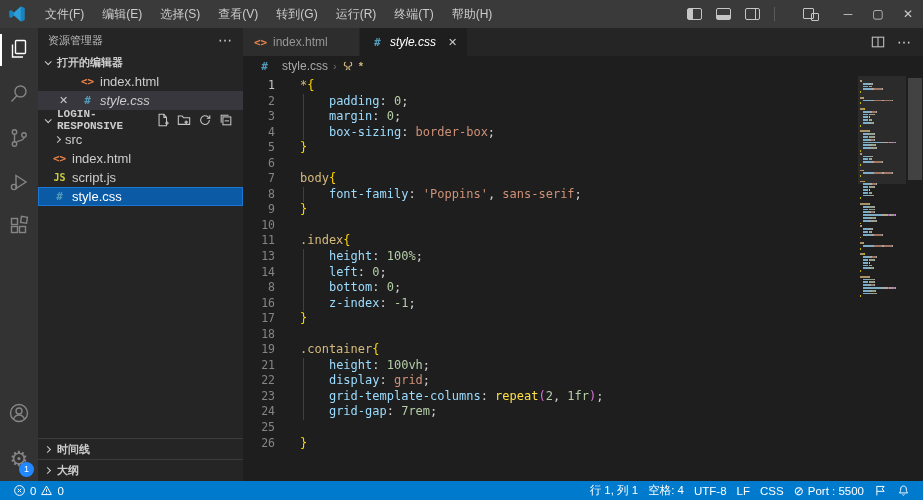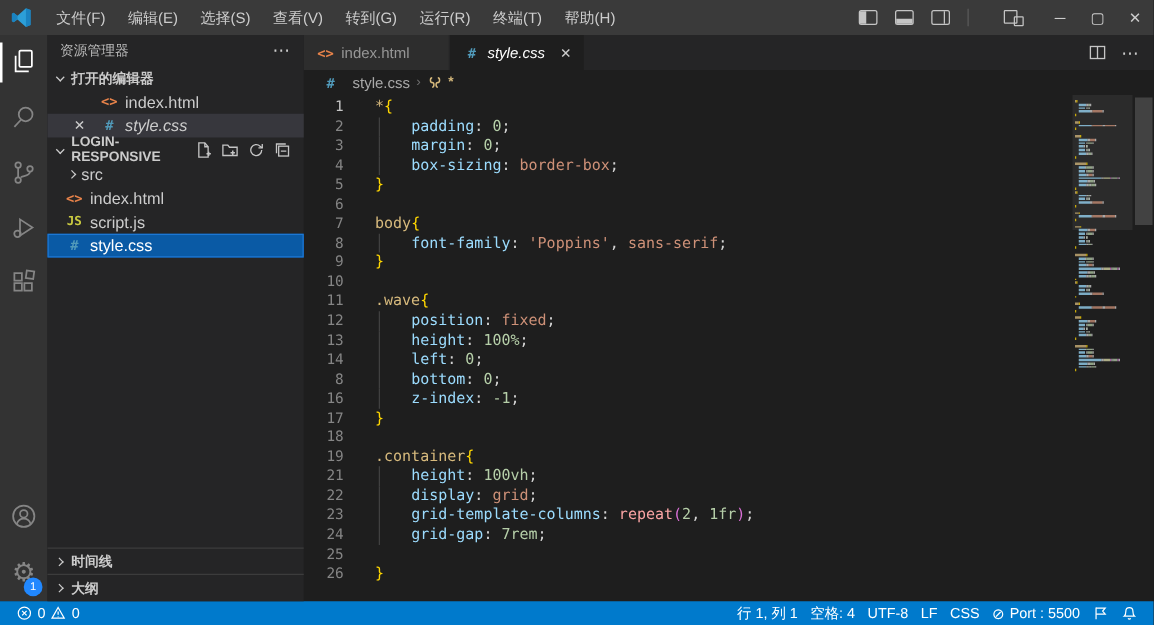--- a/index.html
+++ b/index.html
@@ -42,21 +42,21 @@
   .badge { position:absolute; right:4px; bottom:4px; min-width:15px; height:15px; border-radius:50%;
            background:#2188ff; color:#fff; font-size:9px; line-height:15px; text-align:center; }
 
   
   .sidebar { width:205px; background:#252526; color:#cccccc; font-size:13px; display:flex;
              flex-direction:column; flex:0 0 auto; position:relative; }
   .sb-header { height:24px; display:flex; align-items:center; padding:0 10px; color:#bbbbbb;
                font-size:11px; justify-content:space-between; flex:0 0 auto;}
   .sb-more { color:#cccccc; font-size:14px; letter-spacing:1px; cursor:pointer; }
   .section-head { height:20px; display:flex; align-items:center; font-size:11px; font-weight:bold;
-                  color:#cccccc; padding:0 4px; flex:0 0 auto; position:relative; }
+                  color:#cccccc; padding:0 4px; flex:0 0 auto; position:relative;font-family:Liberation Mono, monospace; }
   .section-head .label { margin-left:2px; }
   .chev { width:5px; height:5px; border-right:1px solid #cccccc; border-bottom:1px solid #cccccc;
           display:inline-block; margin:0 5px 0 3px; flex:0 0 auto; }
   .chev.down { transform:rotate(45deg) translateY(-1px); }
   .chev.right { transform:rotate(-45deg); }
   .sec-actions { margin-left:auto; display:flex; gap:7px; align-items:center; padding-right:6px; }
   .sec-actions svg { width:14px; height:14px; stroke:#c5c5c5; fill:none; stroke-width:1.2; }
   .row { height:19px; display:flex; align-items:center; font-size:13px; color:#cccccc;
          position:relative; cursor:pointer; white-space:nowrap; }
   .oe-row { padding-left:42px; }
@@ -97,21 +97,21 @@
   .code-wrap { flex:1 1 auto; display:flex; min-height:0; position:relative; }
   .code-scroll { flex:1 1 auto; overflow:hidden; font-family:"DejaVu Sans Mono", monospace;
                  font-size:12px; line-height:15.55px; padding-top:2px; }
   .cl { display:flex; height:15.55px; white-space:pre; }
   .gut { width:46px; text-align:right; padding-right:14px; color:#858585; flex:0 0 auto;
          font-size:11.5px; user-select:none; }
   .cl.curln .gut { color:#c6c6c6; }
   .ct { margin-left:11px; position:relative; }
   .ct.guided::before { content:""; position:absolute; left:3px; top:0; bottom:0; width:1px; background:#404040; }
   .tk-sel{color:#d7ba7d;} .tk-b1{color:#ffd700;} .tk-prop{color:#9cdcfe;} .tk-pn{color:#d4d4d4;}
-  .tk-num{color:#b5cea8;} .tk-val{color:#ce9178;} .tk-str{color:#ce9178;} .tk-fn{color:#fca5a5;}
+  .tk-num{color:#b5cea8;} .tk-val{color:#ce9178;} .tk-str{color:#ce9178;} .tk-fn{color:#fde047;}
   .tk-p2{color:#da70d6;} .tk-ws{color:transparent;}
 
   .minimap { width:48px; flex:0 0 auto; position:relative; padding-top:4px; }
   .mm-row { height:2.8px; position:relative; }
   .mm-seg { position:absolute; top:0; height:1.8px; opacity:0.75; }
   .mm-slider { position:absolute; left:0; right:0; top:0; height:108px; background:rgba(121,121,121,0.15); }
   .vscroll { width:17px; flex:0 0 auto; position:relative; background:transparent; }
   .vthumb { position:absolute; left:2px; right:1px; top:2px; height:102px; background:rgba(121,121,121,0.4); }
 
   
@@ -321,22 +321,21 @@
             <div class="cl curln"><div class="gut">1</div><span class="ct"><span class="tk-sel">*</span><span class="tk-b1">{</span></span></div>
             <div class="cl"><div class="gut">2</div><span class="ct guided"><span class="tk-ws">    </span><span class="tk-prop">padding</span><span class="tk-pn">: </span><span class="tk-num">0</span><span class="tk-pn">;</span></span></div>
             <div class="cl"><div class="gut">3</div><span class="ct guided"><span class="tk-ws">    </span><span class="tk-prop">margin</span><span class="tk-pn">: </span><span class="tk-num">0</span><span class="tk-pn">;</span></span></div>
             <div class="cl"><div class="gut">4</div><span class="ct guided"><span class="tk-ws">    </span><span class="tk-prop">box-sizing</span><span class="tk-pn">: </span><span class="tk-val">border-box</span><span class="tk-pn">;</span></span></div>
             <div class="cl"><div class="gut">5</div><span class="ct"><span class="tk-b1">}</span></span></div>
             <div class="cl"><div class="gut">6</div><span class="ct"></span></div>
             <div class="cl"><div class="gut">7</div><span class="ct"><span class="tk-sel">body</span><span class="tk-b1">{</span></span></div>
             <div class="cl"><div class="gut">8</div><span class="ct guided"><span class="tk-ws">    </span><span class="tk-prop">font-family</span><span class="tk-pn">: </span><span class="tk-str">'Poppins'</span><span class="tk-pn">, </span><span class="tk-val">sans-serif</span><span class="tk-pn">;</span></span></div>
             <div class="cl"><div class="gut">9</div><span class="ct"><span class="tk-b1">}</span></span></div>
             <div class="cl"><div class="gut">10</div><span class="ct"></span></div>
-            <div class="cl"><div class="gut">11</div><span class="ct"><span class="tk-sel">.wave</span><span class="tk-b1">{</span></span></div>
-            <div class="cl"><div class="gut">12</div><span class="ct guided"><span class="tk-ws">    </span><span class="tk-prop">position</span><span class="tk-pn">: </span><span class="tk-val">fixed</span><span class="tk-pn">;</span></span></div>
+            <div class="cl"><div class="gut">11</div><span class="ct"><span class="tk-sel">.index</span><span class="tk-b1">{</span></span></div>
             <div class="cl"><div class="gut">13</div><span class="ct guided"><span class="tk-ws">    </span><span class="tk-prop">height</span><span class="tk-pn">: </span><span class="tk-num">100%</span><span class="tk-pn">;</span></span></div>
             <div class="cl"><div class="gut">14</div><span class="ct guided"><span class="tk-ws">    </span><span class="tk-prop">left</span><span class="tk-pn">: </span><span class="tk-num">0</span><span class="tk-pn">;</span></span></div>
             <div class="cl"><div class="gut">8</div><span class="ct guided"><span class="tk-ws">    </span><span class="tk-prop">bottom</span><span class="tk-pn">: </span><span class="tk-num">0</span><span class="tk-pn">;</span></span></div>
             <div class="cl"><div class="gut">16</div><span class="ct guided"><span class="tk-ws">    </span><span class="tk-prop">z-index</span><span class="tk-pn">: </span><span class="tk-num">-1</span><span class="tk-pn">;</span></span></div>
             <div class="cl"><div class="gut">17</div><span class="ct"><span class="tk-b1">}</span></span></div>
             <div class="cl"><div class="gut">18</div><span class="ct"></span></div>
             <div class="cl"><div class="gut">19</div><span class="ct"><span class="tk-sel">.container</span><span class="tk-b1">{</span></span></div>
             <div class="cl"><div class="gut">21</div><span class="ct guided"><span class="tk-ws">    </span><span class="tk-prop">height</span><span class="tk-pn">: </span><span class="tk-num">100vh</span><span class="tk-pn">;</span></span></div>
             <div class="cl"><div class="gut">22</div><span class="ct guided"><span class="tk-ws">    </span><span class="tk-prop">display</span><span class="tk-pn">: </span><span class="tk-val">grid</span><span class="tk-pn">;</span></span></div>
             <div class="cl"><div class="gut">23</div><span class="ct guided"><span class="tk-ws">    </span><span class="tk-prop">grid-template-columns</span><span class="tk-pn">: </span><span class="tk-fn">repeat</span><span class="tk-p2">(</span><span class="tk-num">2</span><span class="tk-pn">, </span><span class="tk-num">1fr</span><span class="tk-p2">)</span><span class="tk-pn">;</span></span></div>

